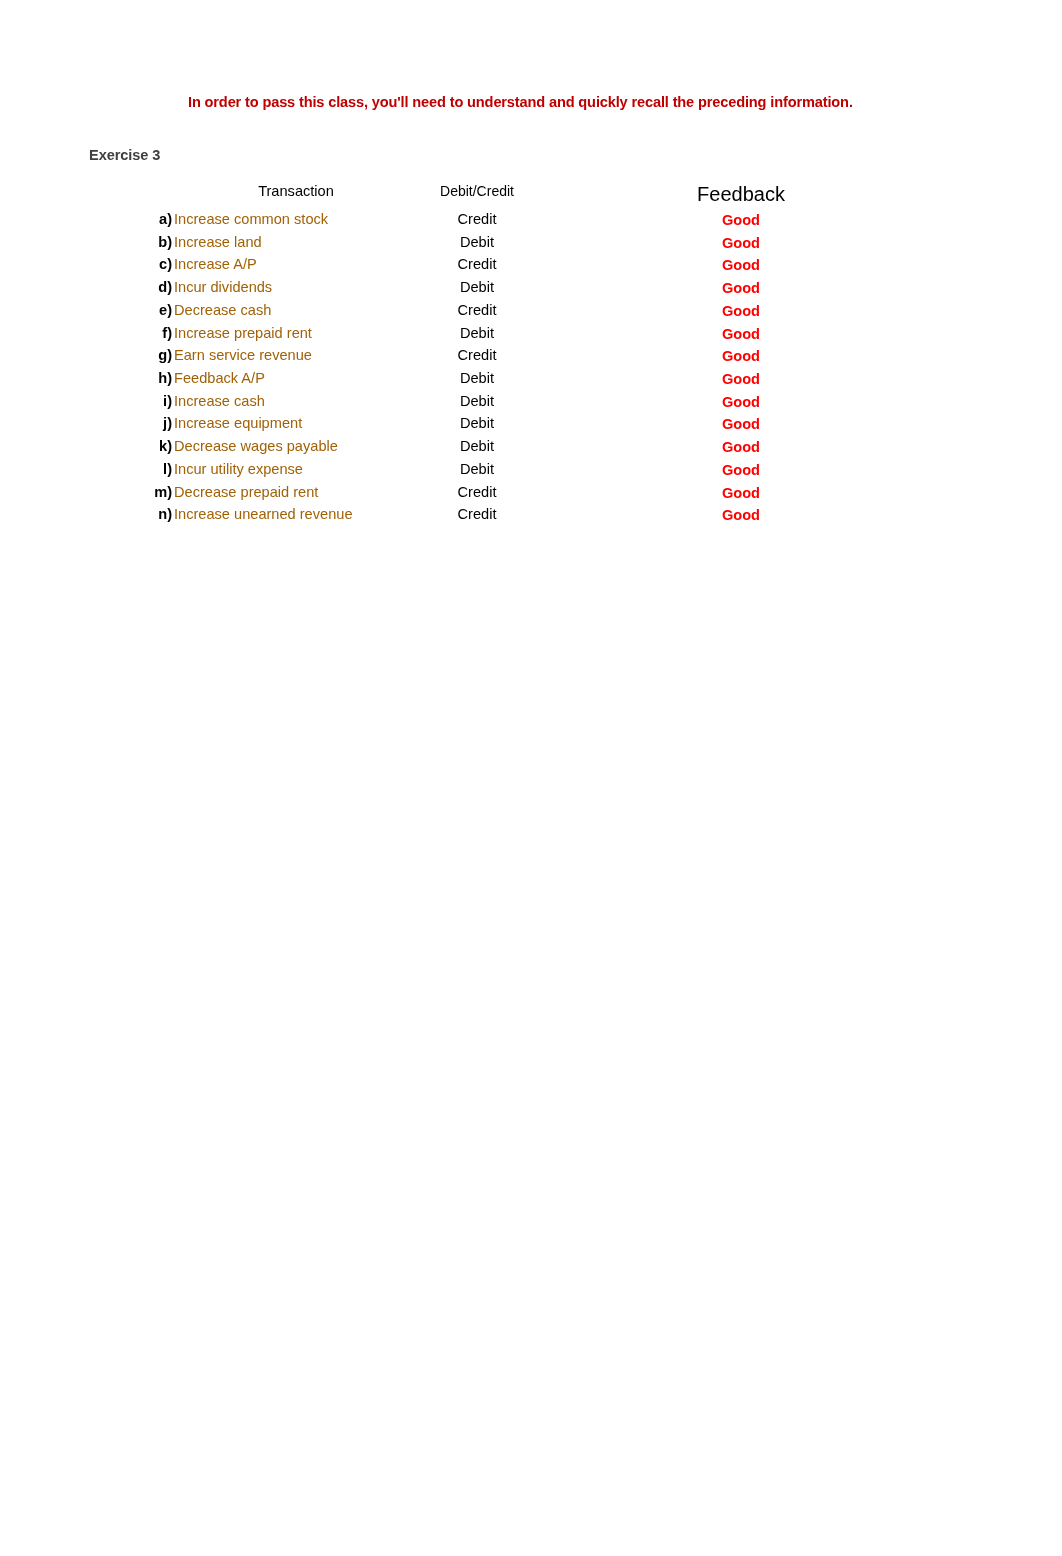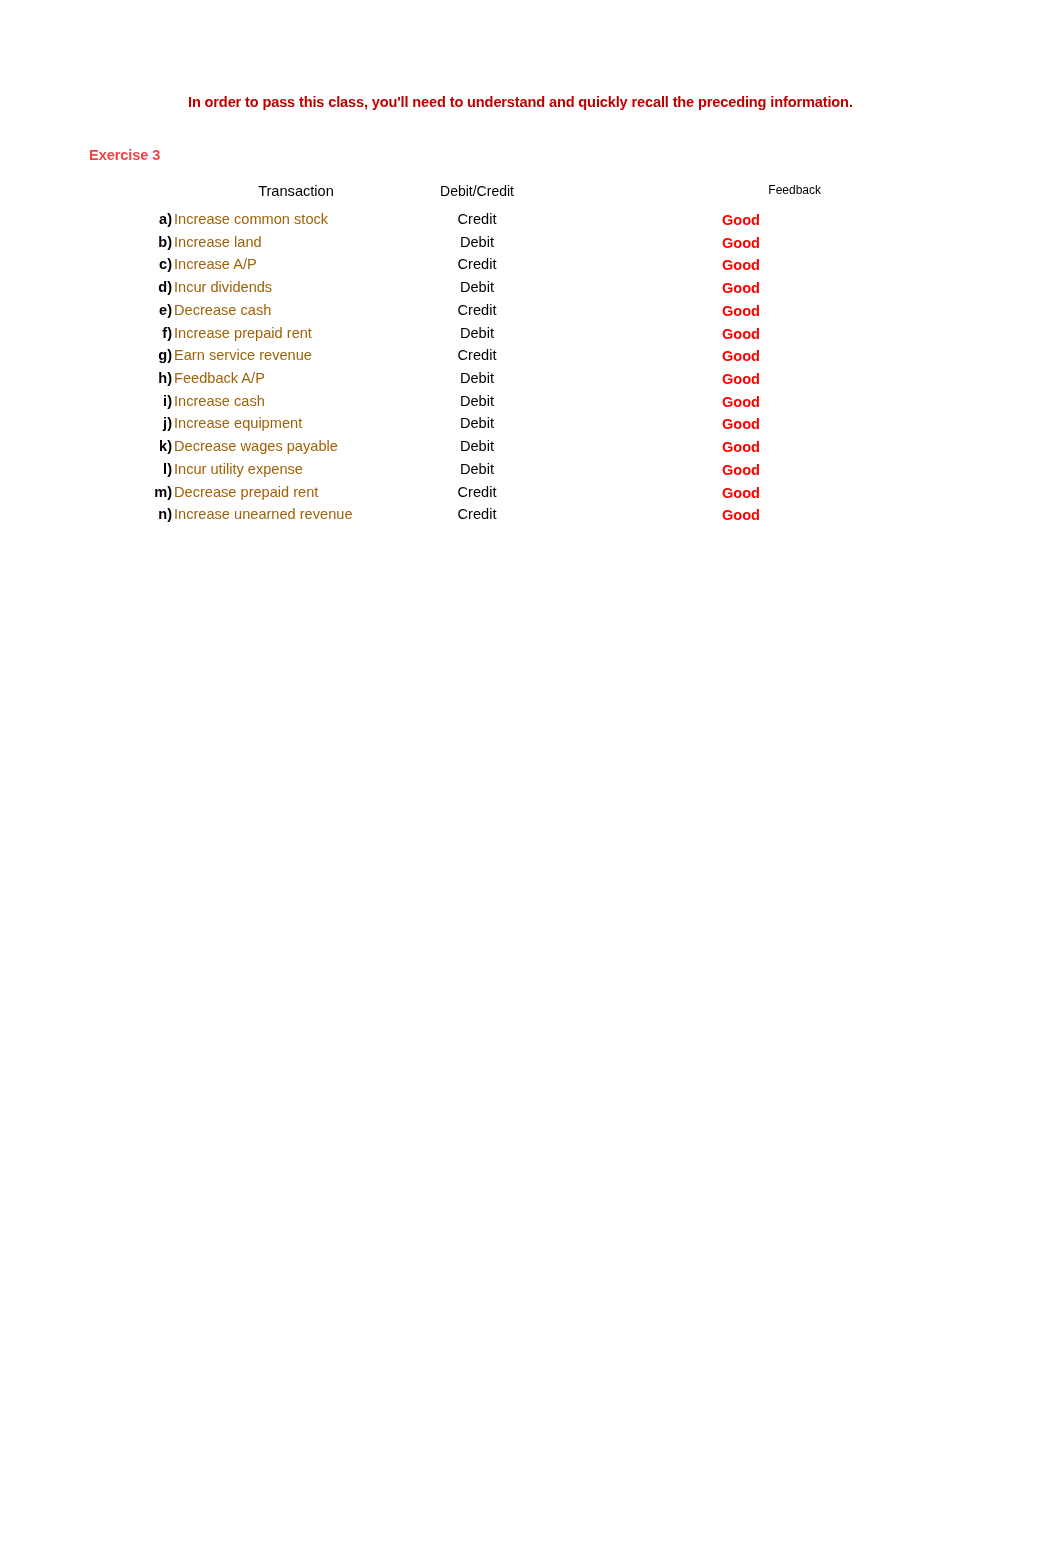--- a/index.html
+++ b/index.html
@@ -39,21 +39,21 @@
     line-height: 18px;
   }
 
   
   .exercise-label {
     position: absolute;
     left: 89px;
     top: 146px;
     font-size: 14.6px;
     font-weight: bold;
-    color: #ef4444;
+    color: #404040;
     white-space: nowrap;
     line-height: 18px;
     letter-spacing: -0.1px;
   }
   .exercise-prompt {
     position: absolute;
     left: 190px;
     top: 146px;
     font-size: 14.6px;
     font-weight: bold;
@@ -90,22 +90,22 @@
     width: 160px;
     text-align: center;
     font-size: 14px;
     color: #000000;
     white-space: nowrap;
   }
   .hdr-feedback {
     position: absolute;
     left: 661px;
     width: 160px;
-    text-align: right;
-    font-size: 12px;
+    text-align: center;
+    font-size: 20px;
     color: #000000;
     white-space: nowrap;
   }
 
   .rows {
     position: relative;
     top: 8px;
   }
 
   .trow {

